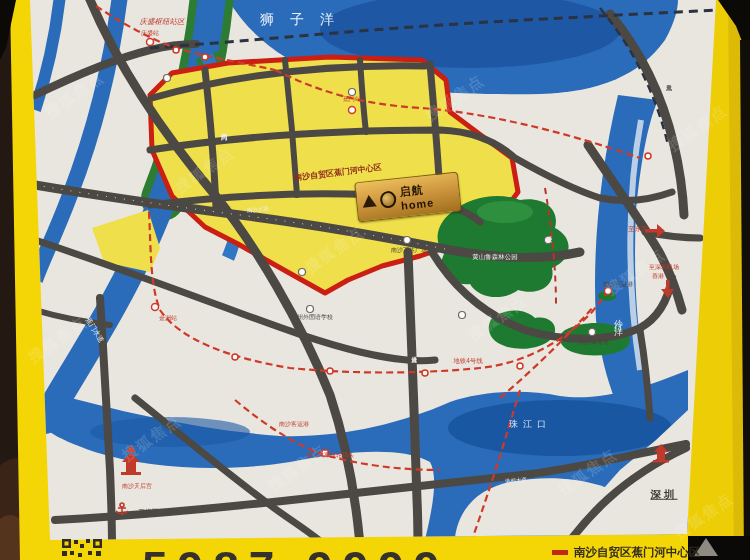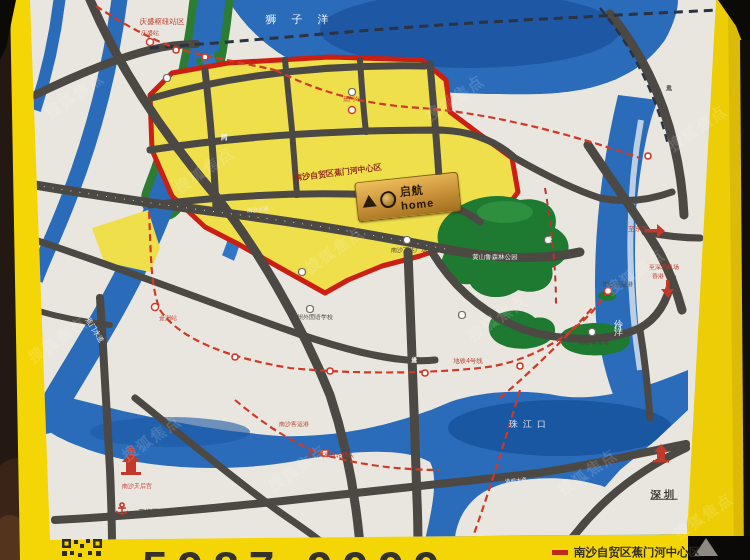--- a/index.html
+++ b/index.html
@@ -193,22 +193,22 @@
   </g>
 </svg>
 
 <div id="logo-box">
   <span class="mountain"></span>
   <span class="emblem"></span>
   <span class="logo-text">启航home</span>
 </div>
 
 <div id="labels">
-      <span class="ml" style="left: 300px; top: 19px; font-size: 11px; color: rgb(232, 240, 250); letter-spacing: 6px; transform: translate(-50%, -50%); text-align: right;">狮 子 洋</span>
-      <span class="ml" style="left: 162px; top: 22px; font-size: 7.5px; color: rgb(192, 57, 43); transform: translate(-50%, -50%);">庆盛枢纽站区</span>
+      <span class="ml" style="left: 300px; top: 19px; font-size: 14px; color: rgb(232, 240, 250); letter-spacing: 6px; transform: translate(-50%, -50%); text-align: right;">狮 子 洋</span>
+      <span class="ml" style="left: 162px; top: 22px; font-size: 7.5px; color: rgb(192, 57, 43); transform: translate(-50%, -50%); font-style: italic;">庆盛枢纽站区</span>
       <span class="ml" style="left: 150px; top: 33px; font-size: 6px; color: rgb(192, 57, 43); transform: translate(-50%, -50%);">庆盛站</span>
       <span class="ml" style="left: 338px; top: 173px; font-size: 8px; color: rgb(143, 42, 30); font-weight: bold; transform: translate(-50%, -50%) rotate(-7deg);">南沙自贸区蕉门河中心区</span>
       <span class="ml" style="left: 224px; top: 128px; font-size: 6.5px; color: rgb(240, 244, 248); writing-mode: vertical-rl; transform: translate(-50%, -50%);">蕉门河</span>
       <span class="ml" style="left: 95px; top: 330px; font-size: 7px; color: rgb(232, 240, 250); transform: translate(-50%, -50%) rotate(58deg);">蕉门水道</span>
       <span class="ml" style="left: 495px; top: 257px; font-size: 6.5px; color: rgb(227, 239, 226); transform: translate(-50%, -50%);">黄山鲁森林公园</span>
       <span class="ml" style="left: 409px; top: 250px; font-size: 6px; color: rgb(74, 69, 62); transform: translate(-50%, -50%);">南沙万达广场</span>
       <span class="ml" style="left: 352px; top: 99px; font-size: 6px; color: rgb(192, 57, 43); transform: translate(-50%, -50%);">蕉门站</span>
       <span class="ml" style="left: 168px; top: 318px; font-size: 6px; color: rgb(192, 57, 43); transform: translate(-50%, -50%);">金洲站</span>
       <span class="ml" style="left: 468px; top: 361px; font-size: 6.5px; color: rgb(192, 57, 43); transform: translate(-50%, -50%);">地铁4号线</span>
       <span class="ml" style="left: 618px; top: 284px; font-size: 6px; color: rgb(74, 69, 62); transform: translate(-50%, -50%);">南沙客运港</span>

